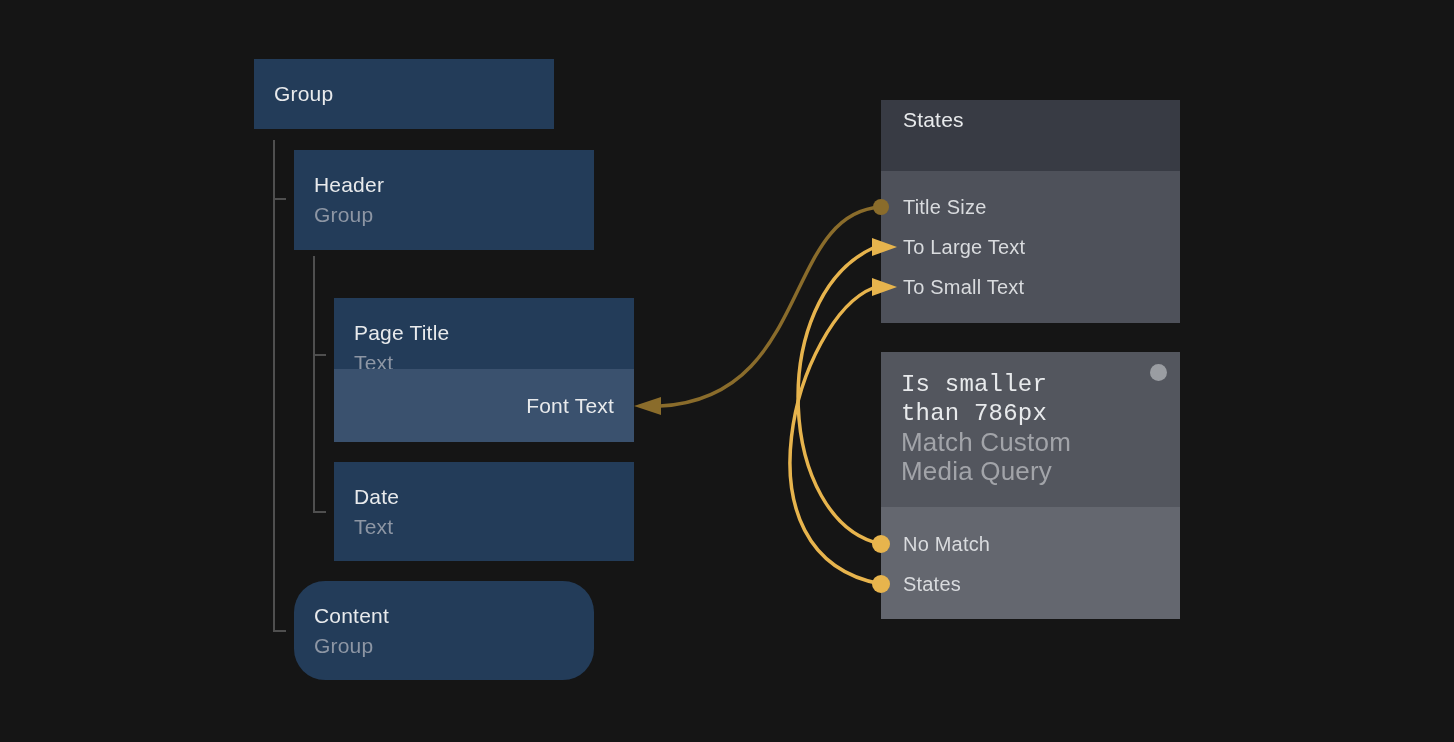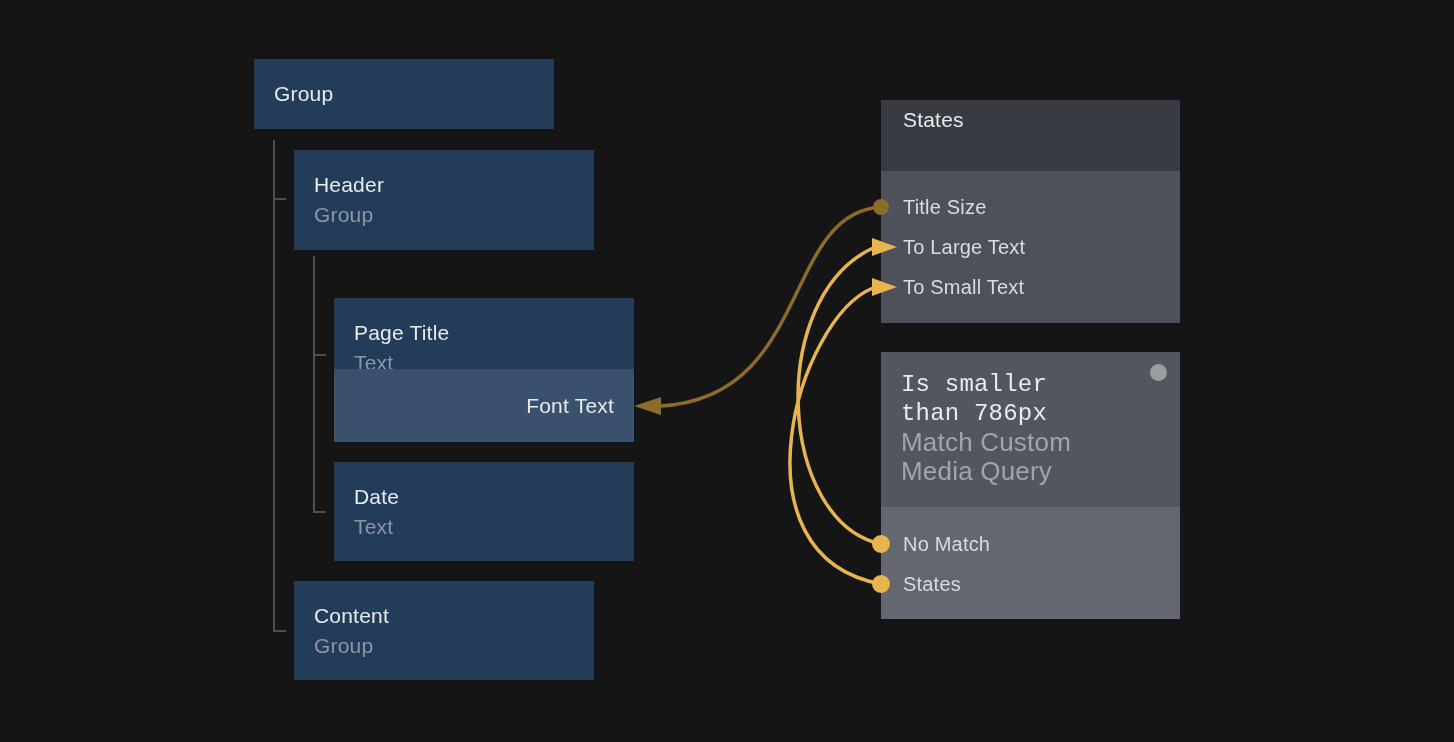--- a/index.html
+++ b/index.html
@@ -34,21 +34,21 @@
   }
   #layer-group      { left: 254px; top: 59px;  width: 300px; height: 70px; }
   #layer-header     { left: 294px; top: 150px; width: 300px; height: 100px; }
   #layer-page-title { left: 334px; top: 270px; width: 300px; height: 99px; margin-top: 28px; }
   #layer-font-size  {
     left: 334px; top: 369px; width: 300px; height: 73px;
     background: var(--layer_box_highlight, #3a516e);
     align-items: flex-end; justify-content: center;
   }
   #layer-date       { left: 334px; top: 462px; width: 300px; height: 99px; }
-  #layer-content    { left: 294px; top: 581px; width: 300px; height: 99px; }
+  #layer-content    { left: 294px; top: 581px; width: 300px; height: 99px; border-radius: 31px; }
   
   .panel { position: absolute; width: 299px; }
   #states-panel { left: 881px; top: 100px; }
   #states-panel .panel-header {
     background: var(--states_header_bg, #383b44);
     height: 71px; display: flex; align-items: flex-start;
     padding: 8px 22px; box-sizing: border-box;
   }
   .panel-title {
     color: var(--text_primary, #e8eaec);

